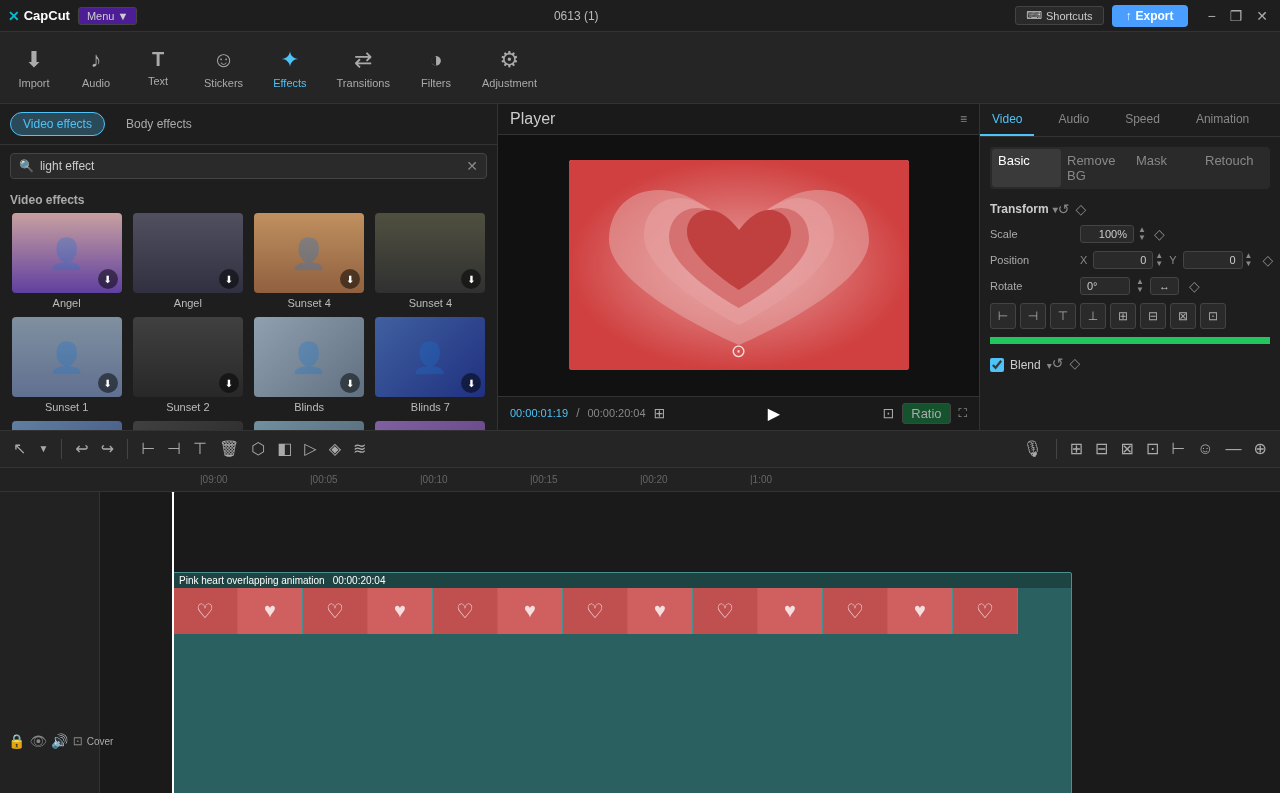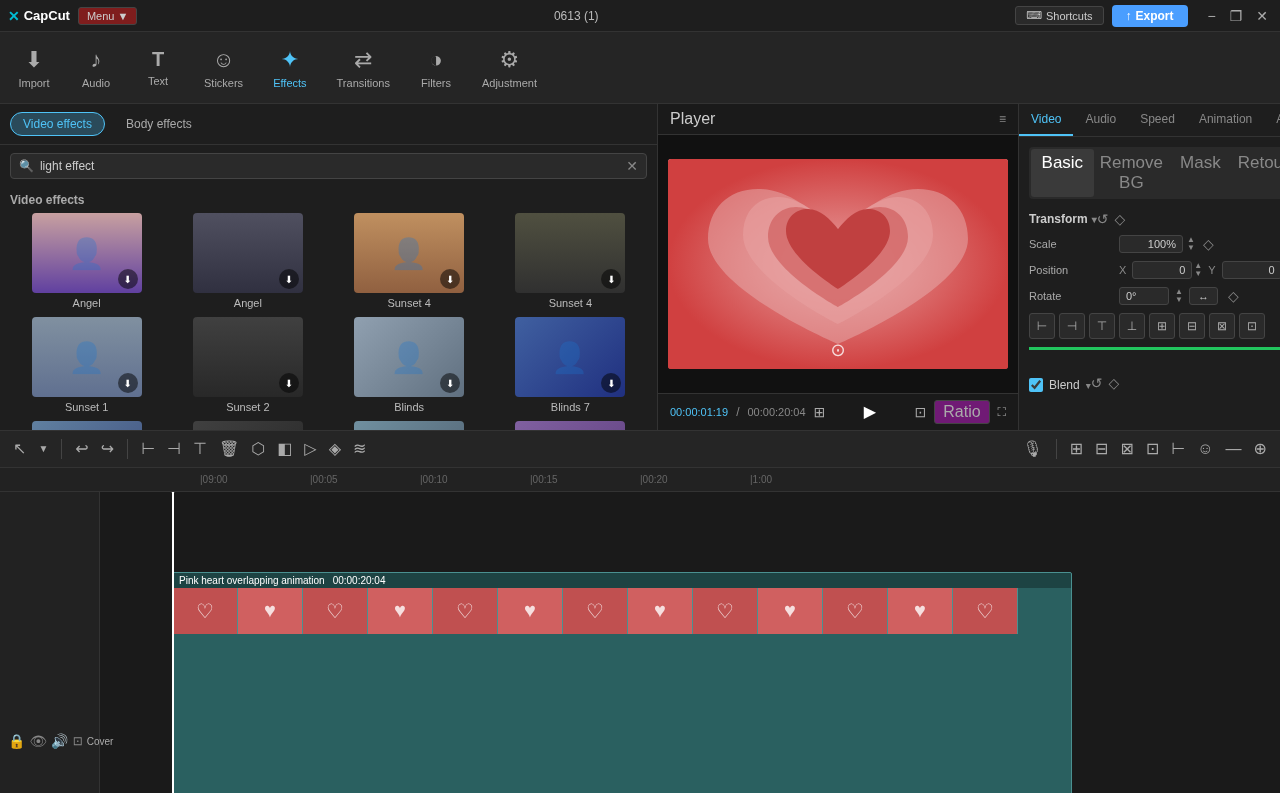--- a/index.html
+++ b/index.html
@@ -2,38 +2,38 @@
 <html><head>
   <meta charset="utf-8">
   <style>
     * { box-sizing: border-box; margin: 0; padding: 0; }
     body { background: #1a1a1a; color: #e0e0e0; font-family: 'Segoe UI', Arial, sans-serif; font-size: 12px; overflow: hidden; width: 1280px; height: 793px; display: flex; flex-direction: column; }
 
     
     .topbar { display: flex; align-items: center; background: #1e1e1e; height: 32px; border-bottom: 1px solid #333; padding: 0 8px; gap: 8px; flex-shrink: 0; }
     .logo { display: flex; align-items: center; gap: 4px; font-size: 13px; font-weight: bold; color: #fff; }
     .logo-icon { color: #00bcd4; font-size: 14px; }
-    .menu-btn { background: #7f1d1d; border: 1px solid #444; color: #ccc; padding: 2px 8px; border-radius: 3px; cursor: pointer; font-size: 11px; display: flex; align-items: center; gap: 3px; }
+    .menu-btn { background: #4c1d95; border: 1px solid #444; color: #ccc; padding: 2px 8px; border-radius: 3px; cursor: pointer; font-size: 11px; display: flex; align-items: center; gap: 3px; }
     .title-center { flex: 1; text-align: center; font-size: 12px; color: #bbb; }
     .shortcuts-btn { display: flex; align-items: center; gap: 4px; background: #2a2a2a; border: 1px solid #444; color: #ccc; padding: 2px 10px; border-radius: 3px; cursor: pointer; font-size: 11px; }
     .export-btn { background: #4a9eff; color: #fff; border: none; padding: 4px 14px; border-radius: 4px; cursor: pointer; font-size: 12px; font-weight: bold; display: flex; align-items: center; gap: 4px; }
     .window-controls { display: flex; gap: 6px; margin-left: 8px; }
     .win-btn { background: none; border: none; color: #aaa; cursor: pointer; font-size: 14px; padding: 0 4px; }
 
     
     .toolbar { display: flex; align-items: center; background: #252525; height: 72px; border-bottom: 1px solid #333; padding: 0 4px; gap: 2px; flex-shrink: 0; }
     .tool-item { display: flex; flex-direction: column; align-items: center; justify-content: center; gap: 4px; padding: 6px 14px; border-radius: 4px; cursor: pointer; color: #aaa; font-size: 11px; min-width: 60px; }
     .tool-item.active { color: #4fc3f7; }
     .tool-item svg, .tool-item .icon { font-size: 22px; }
 
     
     .main-content { display: flex; flex: 1; overflow: hidden; }
 
     
-    .left-panel { width: 658px; background: #1e1e1e; border-right: 1px solid #333; display: flex; flex-direction: column; flex-shrink: 0; }
+    .left-panel { width: 498px; background: #1e1e1e; border-right: 1px solid #333; display: flex; flex-direction: column; flex-shrink: 0; }
     .effects-tabs { display: flex; gap: 8px; padding: 8px 10px; border-bottom: 1px solid #333; }
     .eff-tab { padding: 4px 12px; border-radius: 14px; cursor: pointer; font-size: 12px; color: #aaa; border: 1px solid transparent; }
     .eff-tab.active { background: #2a4a5a; color: #4fc3f7; border-color: #4fc3f7; }
     .search-bar { display: flex; align-items: center; background: #2a2a2a; border: 1px solid #444; border-radius: 4px; margin: 8px 10px; padding: 4px 8px; gap: 6px; }
     .search-bar input { background: none; border: none; color: #ccc; font-size: 12px; flex: 1; outline: none; }
     .search-clear { color: #888; cursor: pointer; font-size: 14px; }
     .section-title { padding: 6px 10px; font-size: 12px; color: #aaa; font-weight: 600; }
     .effects-grid { display: grid; grid-template-columns: repeat(4, 1fr); gap: 8px; padding: 0 10px 10px; overflow-y: auto; }
     .effect-item { display: flex; flex-direction: column; align-items: center; gap: 4px; cursor: pointer; }
     .effect-thumb { width: 110px; height: 80px; border-radius: 4px; background: #333; position: relative; overflow: hidden; }
@@ -46,31 +46,31 @@
     .player-title { font-size: 16px; color: #ccc; }
     .player-menu-icon { color: #888; cursor: pointer; }
     .player-canvas { flex: 1; display: flex; align-items: center; justify-content: center; background: #111; position: relative; padding: 10px; }
     .player-controls { display: flex; align-items: center; padding: 6px 12px; border-top: 1px solid #333; gap: 8px; }
     .time-display { font-size: 11px; color: #4fc3f7; }
     .time-sep { color: #888; }
     .time-total { font-size: 11px; color: #888; }
     .ctrl-icon { color: #aaa; cursor: pointer; font-size: 14px; }
     .play-btn { color: #fff; cursor: pointer; font-size: 16px; }
     .spacer { flex: 1; }
-    .ratio-btn { background: #701a75; border: 1px solid #444; color: #aaa; padding: 2px 8px; border-radius: 3px; cursor: pointer; font-size: 16px; }
+    .ratio-btn { background: #14532d; border: 1px solid #444; color: #aaa; padding: 2px 8px; border-radius: 3px; cursor: pointer; font-size: 13px; }
     .fullscreen-icon { color: #aaa; cursor: pointer; }
 
     
     .right-panel { width: 300px; background: #1e1e1e; display: flex; flex-direction: column; flex-shrink: 0; }
-    .right-tabs { display: flex; border-bottom: 1px solid #333; }
+    .right-tabs { display: flex; border-bottom: 1px solid #333; gap: 12px; }
     .right-tab { padding: 8px 12px; font-size: 12px; color: #888; cursor: pointer; white-space: nowrap; }
     .right-tab.active { color: #4fc3f7; border-bottom: 2px solid #4fc3f7; }
     .right-content { flex: 1; overflow-y: auto; padding: 10px; }
     .mode-selector { display: flex; background: #2a2a2a; border-radius: 4px; padding: 2px; margin-bottom: 12px; }
-    .mode-btn { flex: 1; text-align: center; padding: 4px 6px; border-radius: 3px; font-size: 17px; cursor: pointer; color: #888; }
+    .mode-btn { flex: 1; text-align: left; padding: 4px 6px; border-radius: 3px; font-size: 13px; cursor: pointer; color: #888; }
     .mode-btn.active { background: #3a3a3a; color: #fff; }
     .section-header { display: flex; align-items: center; margin-bottom: 8px; }
     .section-name { font-size: 12px; color: #ccc; font-weight: 600; display: flex; align-items: center; gap: 4px; }
     .section-actions { display: flex; gap: 6px; }
     .section-action-icon { color: #888; cursor: pointer; font-size: 14px; }
     .prop-row { display: flex; align-items: center; margin-bottom: 8px; }
     .prop-label { width: 90px; font-size: 11px; color: #aaa; flex-shrink: 0; }
     .prop-value { flex: 1; display: flex; align-items: center; gap: 4px; }
     .num-input { background: #2a2a2a; border: 1px solid #444; color: #ccc; padding: 2px 6px; border-radius: 3px; width: 60px; font-size: 11px; text-align: right; }
     .num-spinners { display: flex; flex-direction: column; }
@@ -369,21 +369,21 @@
         </div>
         <div class="section-actions">
           <span class="section-action-icon">↺</span>
           <span class="section-action-icon">◇</span>
         </div>
       </div>
 
       <div class="prop-row">
         <div class="prop-label">Scale</div>
         <div class="prop-value">
-          <input class="num-input" type="text" value="100%" style="width: 64px;">
+          <input class="num-input" type="text" value="100%" style="width: 54px;">
           <div class="num-spinners">
             <button class="spin-btn">▲</button>
             <button class="spin-btn">▼</button>
           </div>
           <span class="diamond-icon">◇</span>
         </div>
       </div>
 
 
       <div class="prop-row">
@@ -430,21 +430,21 @@
         <button class="align-btn">⊢</button>
         <button class="align-btn">⊣</button>
         <button class="align-btn">⊤</button>
         <button class="align-btn">⊥</button>
         <button class="align-btn">⊞</button>
         <button class="align-btn">⊟</button>
         <button class="align-btn">⊠</button>
         <button class="align-btn">⊡</button>
       </div>
 
-      <div style="border-top:3px solid #22c55e;padding-top:24px;margin-top:4px;">
+      <div style="border-top:7px solid #22c55e;padding-top:10px;margin-top:4px;">
         <div class="section-header">
           <div class="blend-section">
             <input type="checkbox" checked="" class="blend-checkbox" style="">
             <span class="blend-label">Blend</span>
             <span style="color:#888;font-size:10px;">▾</span>
           </div>
           <div class="section-actions">
             <span class="section-action-icon">↺</span>
             <span class="section-action-icon">◇</span>
           </div>

